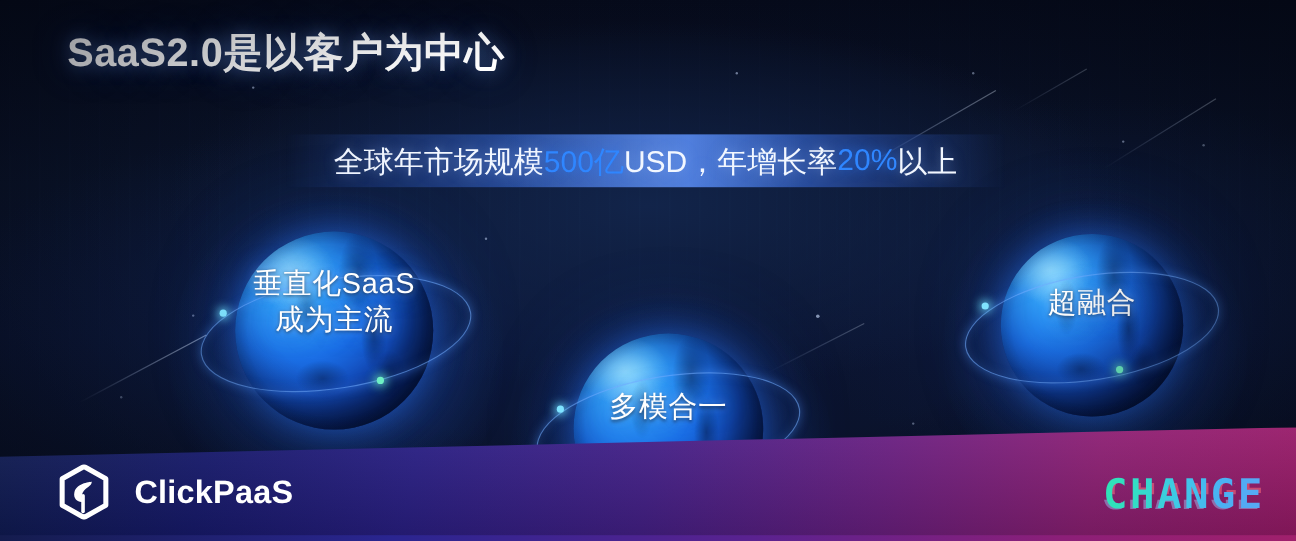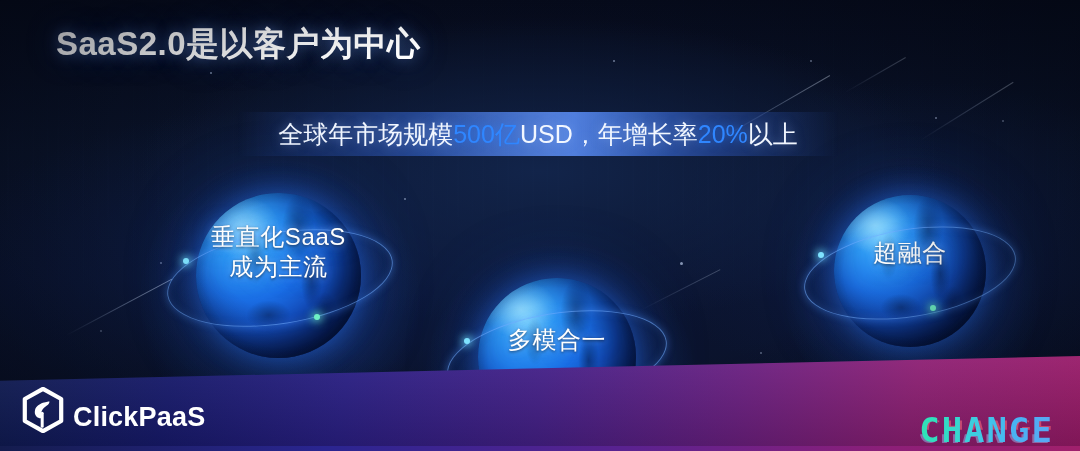--- a/index.html
+++ b/index.html
@@ -229,38 +229,38 @@
     position: absolute;
     left: 0;
     bottom: 0;
     width: 1080px;
     height: 5px;
     background: linear-gradient(90deg, #141c4e 0%, #2a2590 30%, #5a2290 58%, #8c1f78 82%, #a0206c 100%);
   }
 
   .logo {
     position: absolute;
-    left: 22px;
+    left: 49px;
     bottom: 18px;
     display: flex;
-    align-items: flex-end;
-    gap: 9px;
+    align-items: center;
+    gap: 21px;
   }
   .logo-mark { width: 42px; height: 46px; display: block; }
   .logo-text {
     font-size: 27px;
     font-weight: 600;
     color: #ffffff;
     letter-spacing: .2px;
   }
 
   .change-wrap {
     position: absolute;
     right: 26px;
-    bottom: 0;
+    bottom: 18px;
     height: 42px;
   }
   .change {
     position: relative;
     font-size: 34px;
     font-weight: 700;
     letter-spacing: 2px;
     line-height: 42px;
     background: linear-gradient(95deg, #2fe3b4 0%, #33dcc6 22%, #3fc9e6 46%, #49b2f2 70%, #5aa6f5 100%);
     -webkit-background-clip: text;

